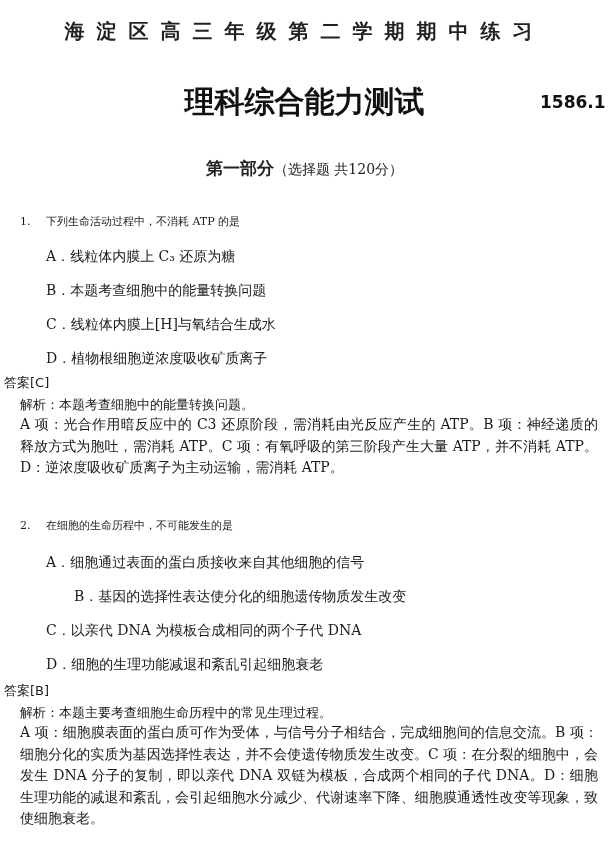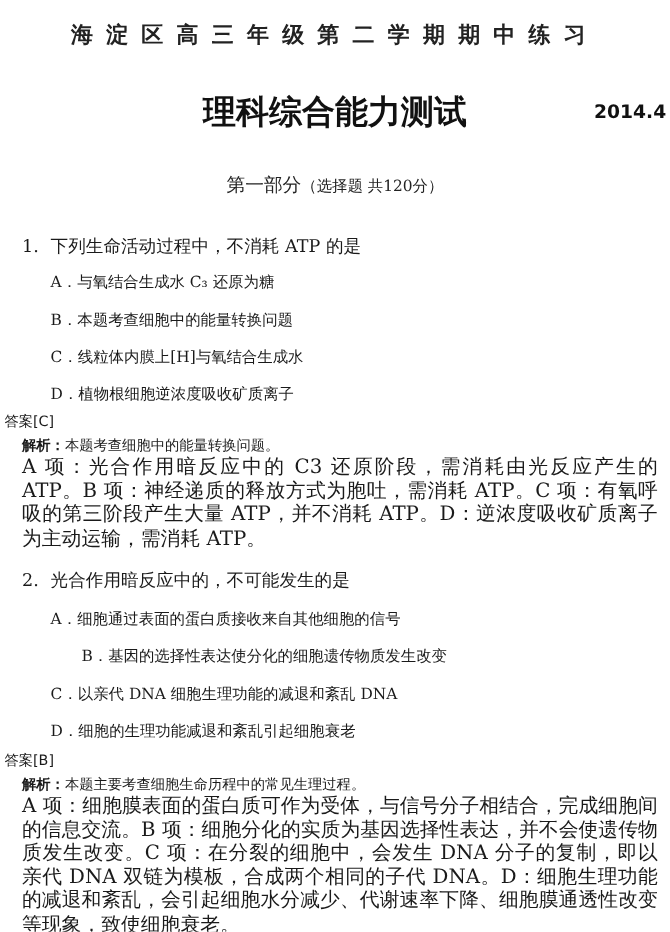--- a/index.html
+++ b/index.html
@@ -41,104 +41,104 @@
       color: #111;
     }
     .part-title {
       left: 0; width: 609px; top: 157px;
       text-align: center;
       font-size: 15px;
       color: #222;
     }
     .part-title .bold {
       font-family: "DejaVu Sans", sans-serif;
-      font-weight: normal;
+      font-weight: bold;
       font-size: 17px;
     }
     .part-title .note {
       font-size: 14px;
     }
     .q-stem {
       left: 20px;
-      font-size: 16px;
+      font-size: 11px;
     }
     .q-stem .num { display: inline-block; width: 26px; }
     .opt {
       left: 46px;
       font-size: 14px;
     }
     .answer {
       left: 4px;
       font-family: "DejaVu Sans", sans-serif;
       font-weight: normal;
       font-size: 13px;
     }
     .analysis-head {
       left: 20px;
       font-size: 13px;
     }
     .analysis-head .lbl {
       font-family: "DejaVu Sans", sans-serif;
-      font-weight: bold;
+      font-weight: normal;
     }
     .para {
       position: absolute;
       left: 20px;
       width: 578px;
-      font-size: 18px;
+      font-size: 14px;
       line-height: 21.5px;
       text-align: justify;
       white-space: normal;
     }
   </style>
 </head>
 <body>
 
 <div class="abs school-title">海淀区高三年级第二学期期中练习</div>
 <div class="abs exam-title">理科综合能力测试</div>
-<div class="abs exam-date">2014.4</div>
+<div class="abs exam-date">1586.1</div>
 <div class="abs part-title">
   <span class="bold">第一部分</span><span class="note">（选择题 共120分）</span>
 </div>
 
 <div>
   <div class="abs q-stem" style="top:214px;">
     <span class="num">1.</span><span>下列生命活动过程中，不消耗 ATP 的是</span>
   </div>
   <div class="abs opt" style="top:248px;">
-    <span>A．</span><span>与氧结合生成水 C₃ 还原为糖</span>
+    <span>A．</span><span>线粒体内膜上 C₃ 还原为糖</span>
   </div>
   <div class="abs opt" style="top:282px;">
     <span>B．</span><span>本题考查细胞中的能量转换问题</span>
   </div>
   <div class="abs opt" style="top:316px;text-align:center;">
     <span>C．</span><span>线粒体内膜上[H]与氧结合生成水</span>
   </div>
   <div class="abs opt" style="top:350px;">
     <span>D．</span><span>植物根细胞逆浓度吸收矿质离子</span>
   </div>
   <div class="abs answer" style="top:374px;">答案[C]</div>
   <div class="abs analysis-head" style="top:396px;">
     <span class="lbl">解析：</span><span>本题考查细胞中的能量转换问题。</span>
   </div>
   <div class="para" style="top:414px;">A 项：光合作用暗反应中的 C3 还原阶段，需消耗由光反应产生的 ATP。B 项：神经递质的释放方式为胞吐，需消耗 ATP。C 项：有氧呼吸的第三阶段产生大量 ATP，并不消耗 ATP。D：逆浓度吸收矿质离子为主动运输，需消耗 ATP。</div>
 </div>
 
 <div>
   <div class="abs q-stem" style="top:518px;">
-    <span class="num">2.</span><span>光合作用暗反应中的，不可能发生的是</span>
+    <span class="num">2.</span><span>在细胞的生命历程中，不可能发生的是</span>
   </div>
   <div class="abs opt" style="top:554px;">
     <span>A．</span><span>细胞通过表面的蛋白质接收来自其他细胞的信号</span>
   </div>
   <div class="abs opt" style="top:588px;margin-left:28px;">
     <span>B．</span><span>基因的选择性表达使分化的细胞遗传物质发生改变</span>
   </div>
   <div class="abs opt" style="top:622px;">
-    <span>C．</span><span>以亲代 DNA 细胞生理功能的减退和紊乱 DNA</span>
+    <span>C．</span><span>以亲代 DNA 为模板合成相同的两个子代 DNA</span>
   </div>
   <div class="abs opt" style="top:656px;">
     <span>D．</span><span>细胞的生理功能减退和紊乱引起细胞衰老</span>
   </div>
   <div class="abs answer" style="top:682px;">答案[B]</div>
   <div class="abs analysis-head" style="top:704px;">
     <span class="lbl">解析：</span><span>本题主要考查细胞生命历程中的常见生理过程。</span>
   </div>
   <div class="para" style="top:722px;">A 项：细胞膜表面的蛋白质可作为受体，与信号分子相结合，完成细胞间的信息交流。B 项：细胞分化的实质为基因选择性表达，并不会使遗传物质发生改变。C 项：在分裂的细胞中，会发生 DNA 分子的复制，即以亲代 DNA 双链为模板，合成两个相同的子代 DNA。D：细胞生理功能的减退和紊乱，会引起细胞水分减少、代谢速率下降、细胞膜通透性改变等现象，致使细胞衰老。</div>
 </div>

